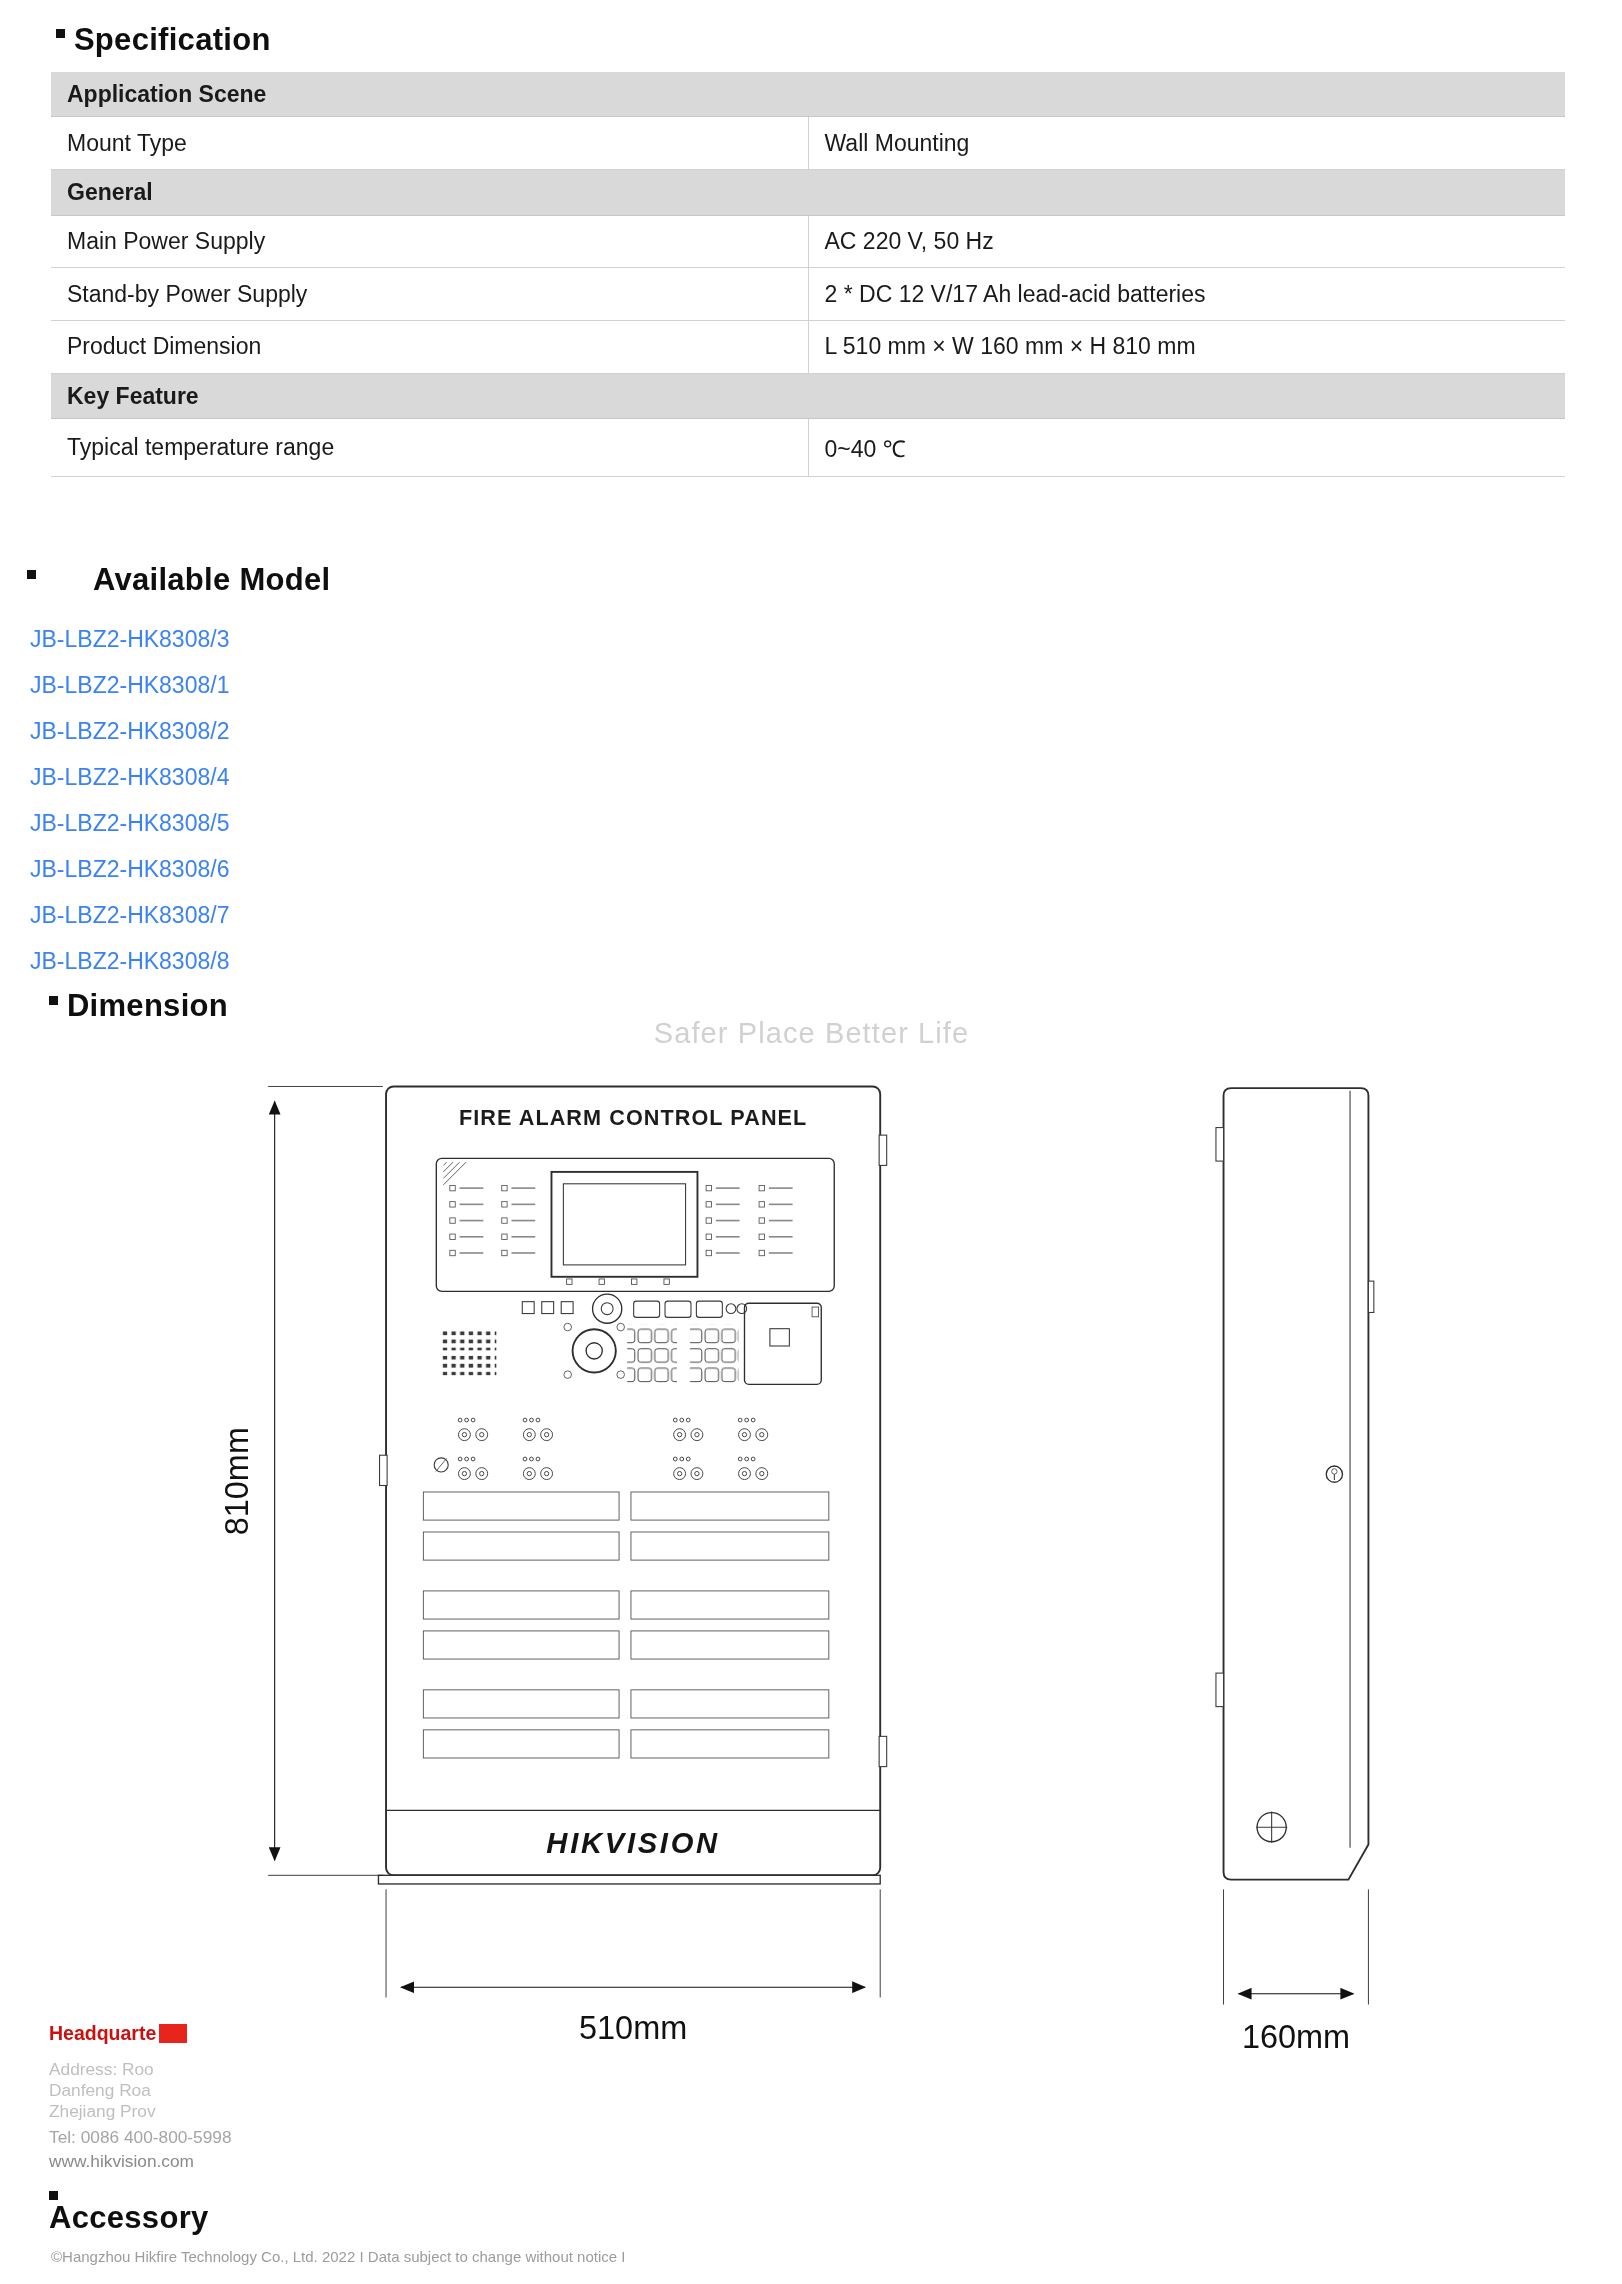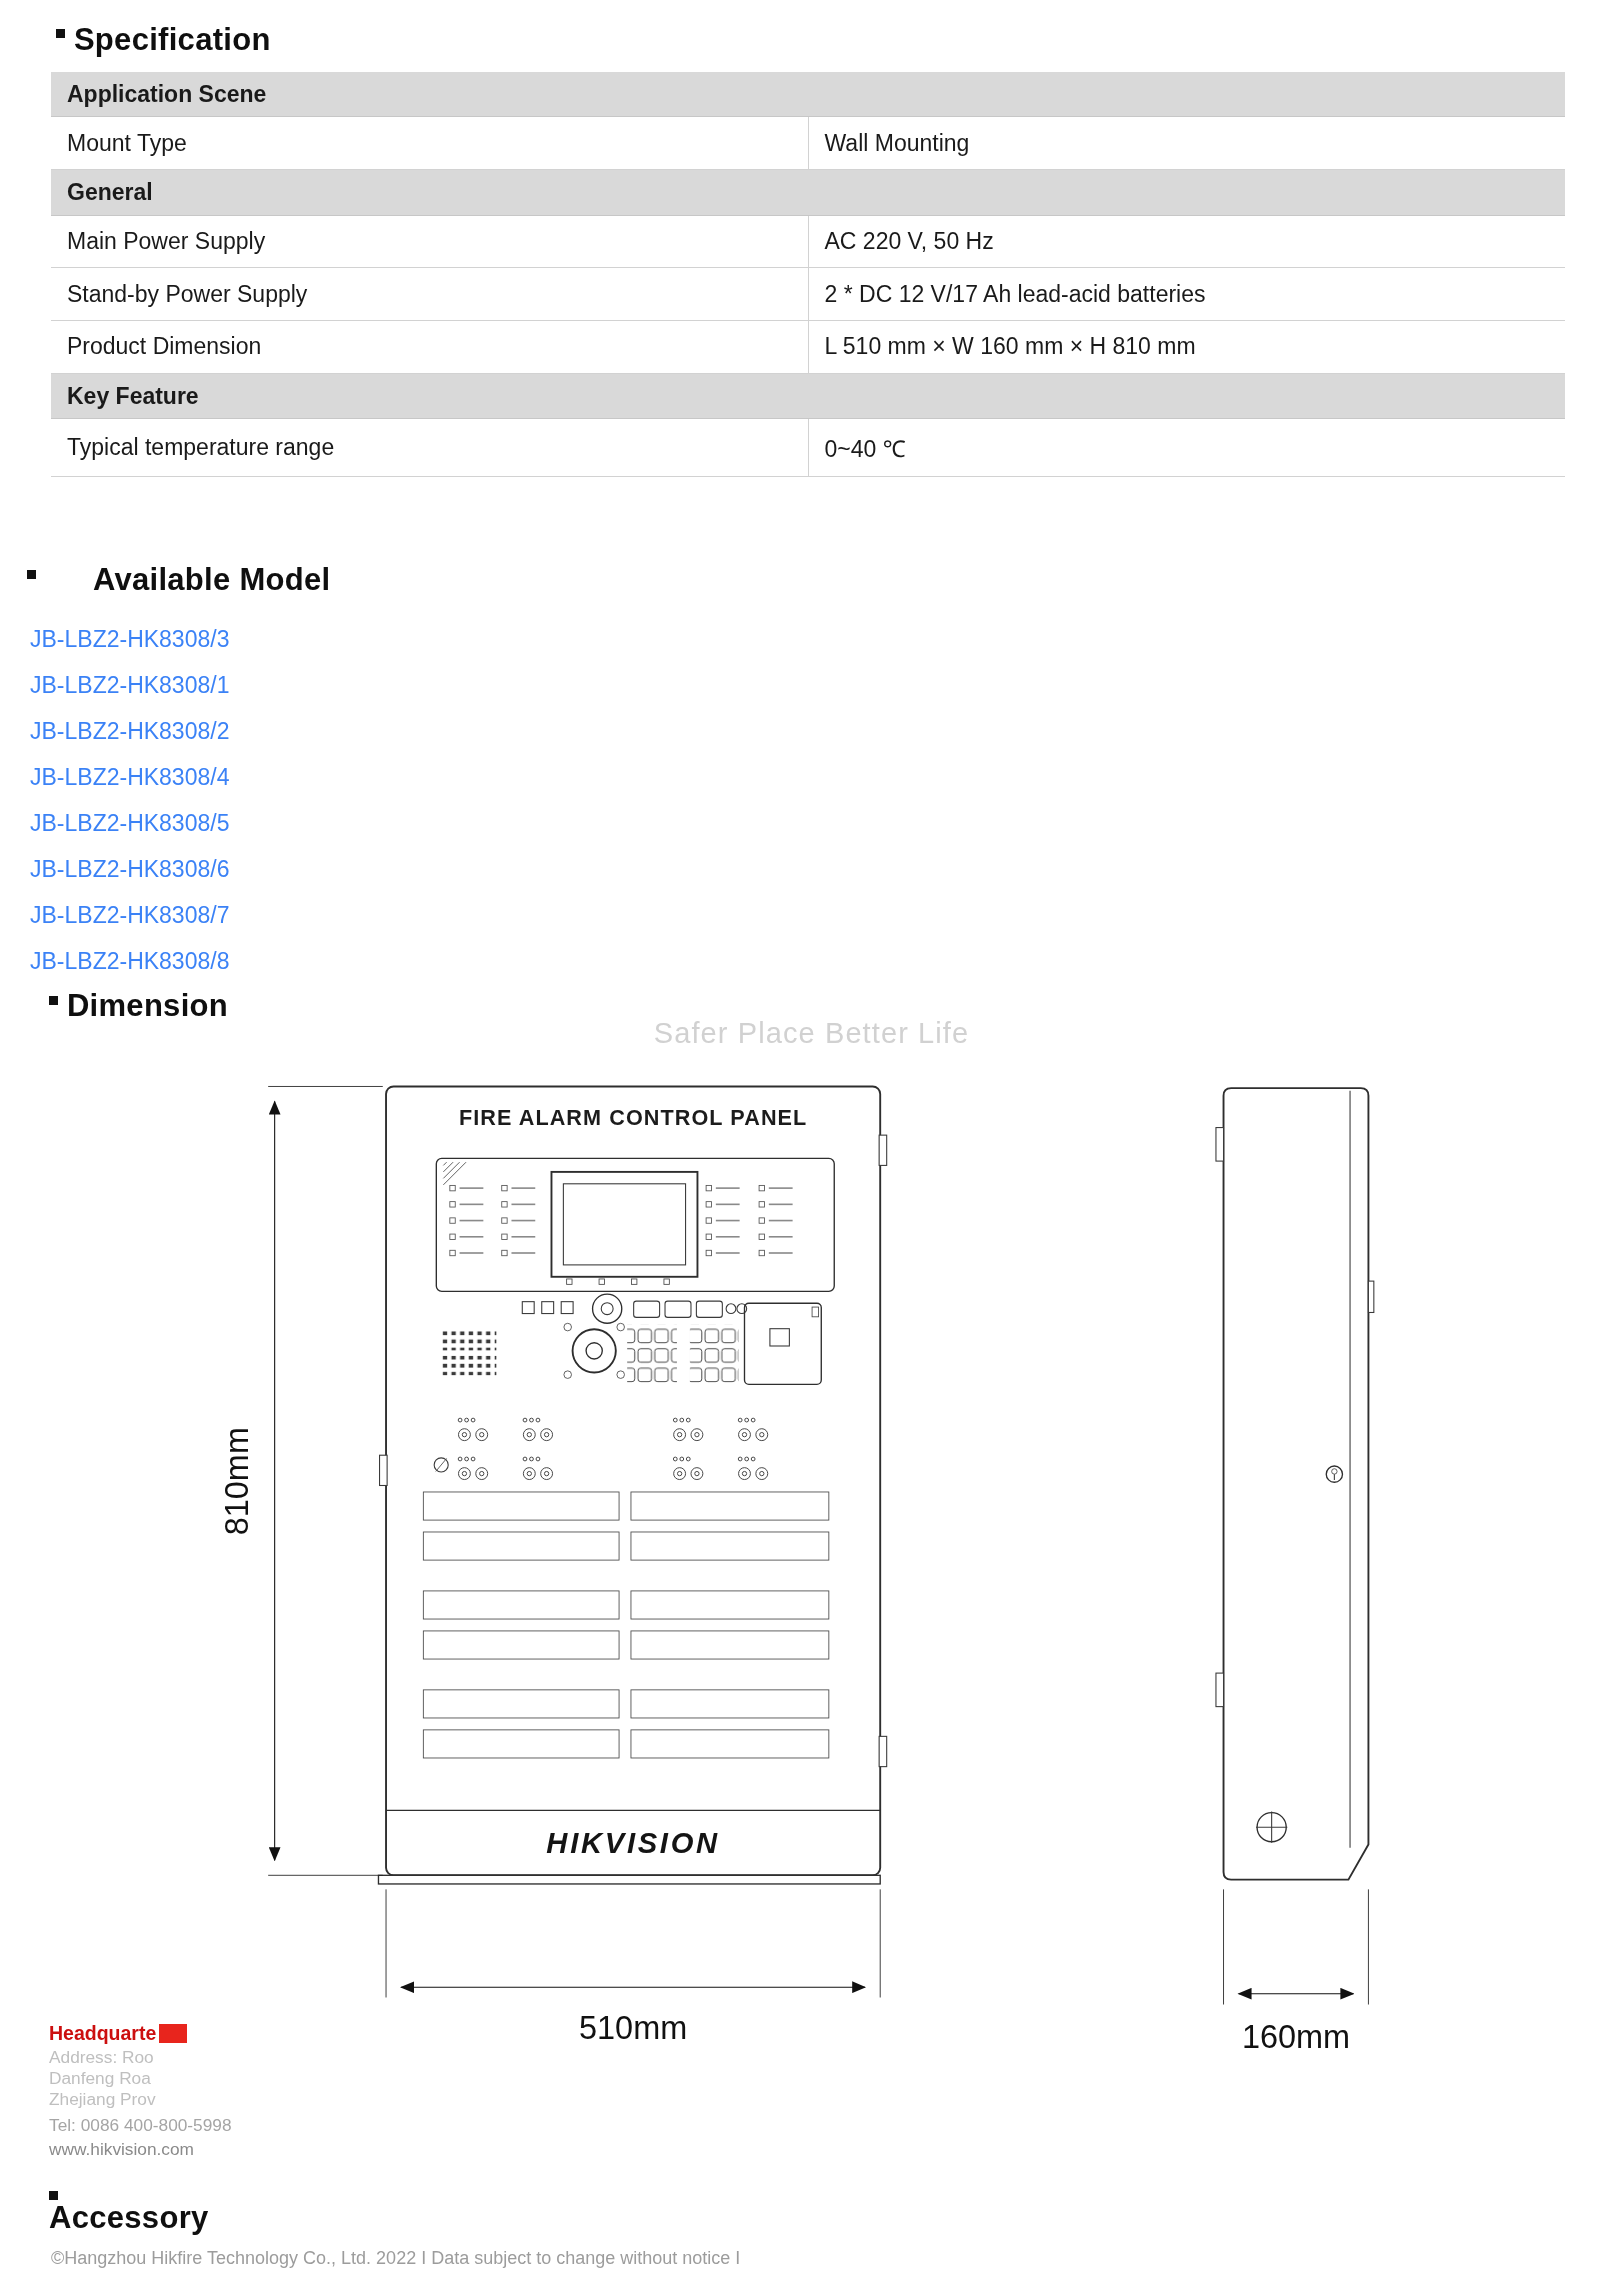--- a/index.html
+++ b/index.html
@@ -34,27 +34,27 @@
   .fillw { fill:#ffffff; }
   .ptitle { font-family:"Liberation Sans",sans-serif; font-size:40px; font-weight:600; letter-spacing:2px; text-anchor:middle; fill:#1c1c1c; }
   .brand  { font-family:"Liberation Sans",sans-serif; font-size:54px; font-weight:800; font-style:italic; letter-spacing:5px; text-anchor:middle; fill:#141414; }
   .dimtxt { font-family:"Liberation Sans",sans-serif; font-size:60px; text-anchor:middle; fill:#111; }
   .dimln  { stroke:#111; stroke-width:2; fill:none; }
   .extln  { stroke:#222; stroke-width:1.6; fill:none; }
   .cg circle { fill:none; stroke:#444; stroke-width:1.8; }
 
   
   #contact { position:absolute; left:49px; top:2023px; z-index:5; font-size:17.3px; line-height:21px; }
-  #contact .hq { font-size:19.5px; font-weight:bold; color:#cc0f0f; display:flex; align-items:center; margin-bottom:3px; }
+  #contact .hq { font-size:19.5px; font-weight:bold; color:#cc0f0f; display:flex; align-items:center; margin-bottom:15px; }
   #contact .redbox { display:inline-block; width:28px; height:19.5px; background:#e8251d; margin-left:3.2px; }
   #contact .c1 { color:#bfbfbf; }
   #contact .c2 { color:#a5a5a5; margin-top:5.4px; }
   #contact .c3 { color:#8a8a8a; margin-top:3px; }
 
-  #footer { position:absolute; left:51px; top:2248px; font-size:18px; color:#9c9c9c; }
+  #footer { position:absolute; left:51px; top:2248px; font-size:15px; color:#9c9c9c; }
 </style>
 </head>
 <body>
 
 <div id="page">
 
   <div class="heading" style="left:56px; top:21.6px;">
     <span class="bullet"></span>
     <span class="htext">Specification</span>
   </div>

